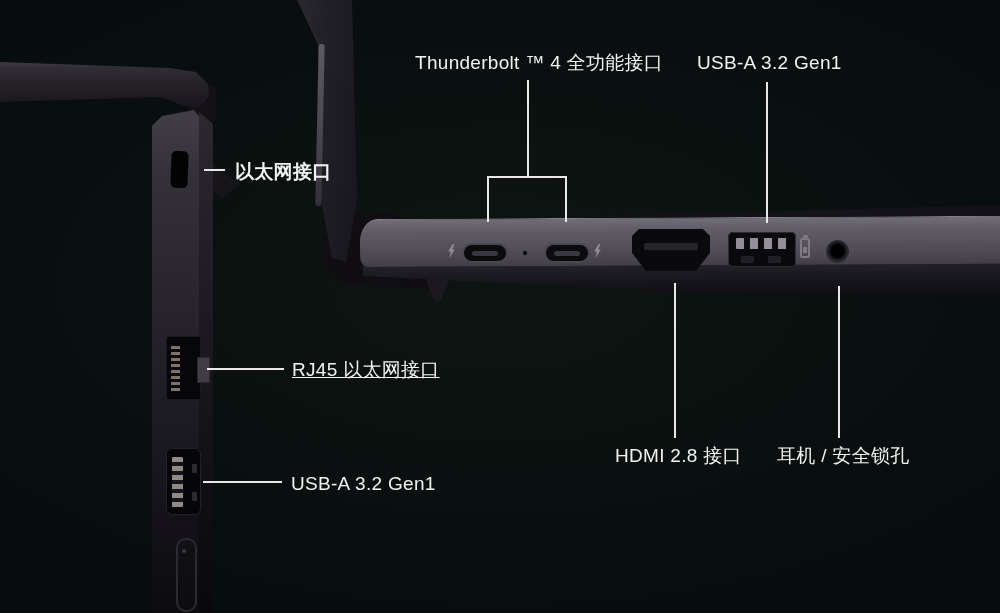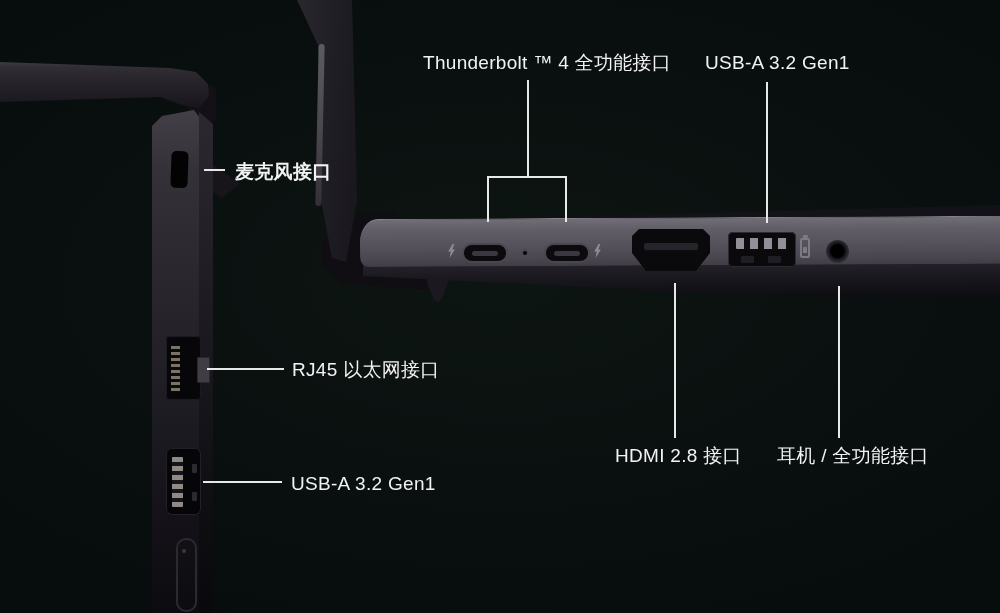--- a/index.html
+++ b/index.html
@@ -7,21 +7,21 @@
     width:1000px;height:613px;position:relative;overflow:hidden;
     background:radial-gradient(ellipse 70% 60% at 50% 46%, #0d1512 0%, #0a100f 55%, #070c0c 100%);
     font-family:"Liberation Sans","DejaVu Sans",sans-serif;
   }
   .abs{position:absolute;}
   .lbl{
     position:absolute;color:#f2f2f2;white-space:nowrap;
     font:400 19px/1.15 "Liberation Sans","DejaVu Sans",sans-serif;letter-spacing:.3px;
     z-index:9;
   }
-  .lbl.center{text-align:center;margin-left:8px;}
+  .lbl.center{text-align:center;}
   .line{position:absolute;background:#e8e8e8;z-index:8;}
 
   
   .ll-lid{
     left:-6px;top:58px;width:216px;height:54px;z-index:3;
     clip-path:polygon(6px 4px,176px 10px,202px 14px,214px 26px,215px 38px,205px 50px,188px 47px,166px 39px,6px 44px);
     background:linear-gradient(180deg,#46434a 0%,#302d35 18%,#262329 45%,#1d1a21 75%,#16141a 100%);
   }
   .ll-hinge{left:188px;top:84px;width:28px;height:36px;background:#131116;border-radius:4px;transform:skewY(10deg);z-index:2;}
   .ll-foot{left:210px;top:160px;width:30px;height:38px;z-index:2;
@@ -171,17 +171,17 @@
 <div class="line" style="left:565px;top:176px;width:2px;height:46px;"></div>
 <div class="line" style="left:766px;top:82px;width:2px;height:141px;"></div>
 <div class="line" style="left:674px;top:283px;width:2px;height:155px;"></div>
 <div class="line" style="left:838px;top:286px;width:2px;height:152px;"></div>
 <div class="line" style="left:204px;top:169px;width:21px;height:2px;"></div>
 <div class="line" style="left:207px;top:368px;width:77px;height:2px;"></div>
 <div class="line" style="left:203px;top:481px;width:79px;height:2px;"></div>
 
 <div class="lbl center" style="left:415px;top:52px;width:230px;">Thunderbolt ™ 4 全功能接口</div>
 <div class="lbl center" style="left:697px;top:52px;width:140px;">USB-A 3.2 Gen1</div>
-<div class="lbl" style="left:235px;top:161px;font-weight:700;">麦克风接口</div>
-<div class="lbl" style="left:292px;top:359px;">RJ45 以太网接口</div>
+<div class="lbl" style="left:235px;top:161px;font-weight:700;">以太网接口</div>
+<div class="lbl" style="left:292px;top:359px;text-decoration:underline;">RJ45 以太网接口</div>
 <div class="lbl" style="left:291px;top:473px;">USB-A 3.2 Gen1</div>
 <div class="lbl" style="left:615px;top:445px;">HDMI 2.8 接口</div>
-<div class="lbl" style="left:777px;top:445px;">耳机 / 全功能接口</div>
+<div class="lbl" style="left:777px;top:445px;">耳机 / 安全锁孔</div>
 
 </body></html>

